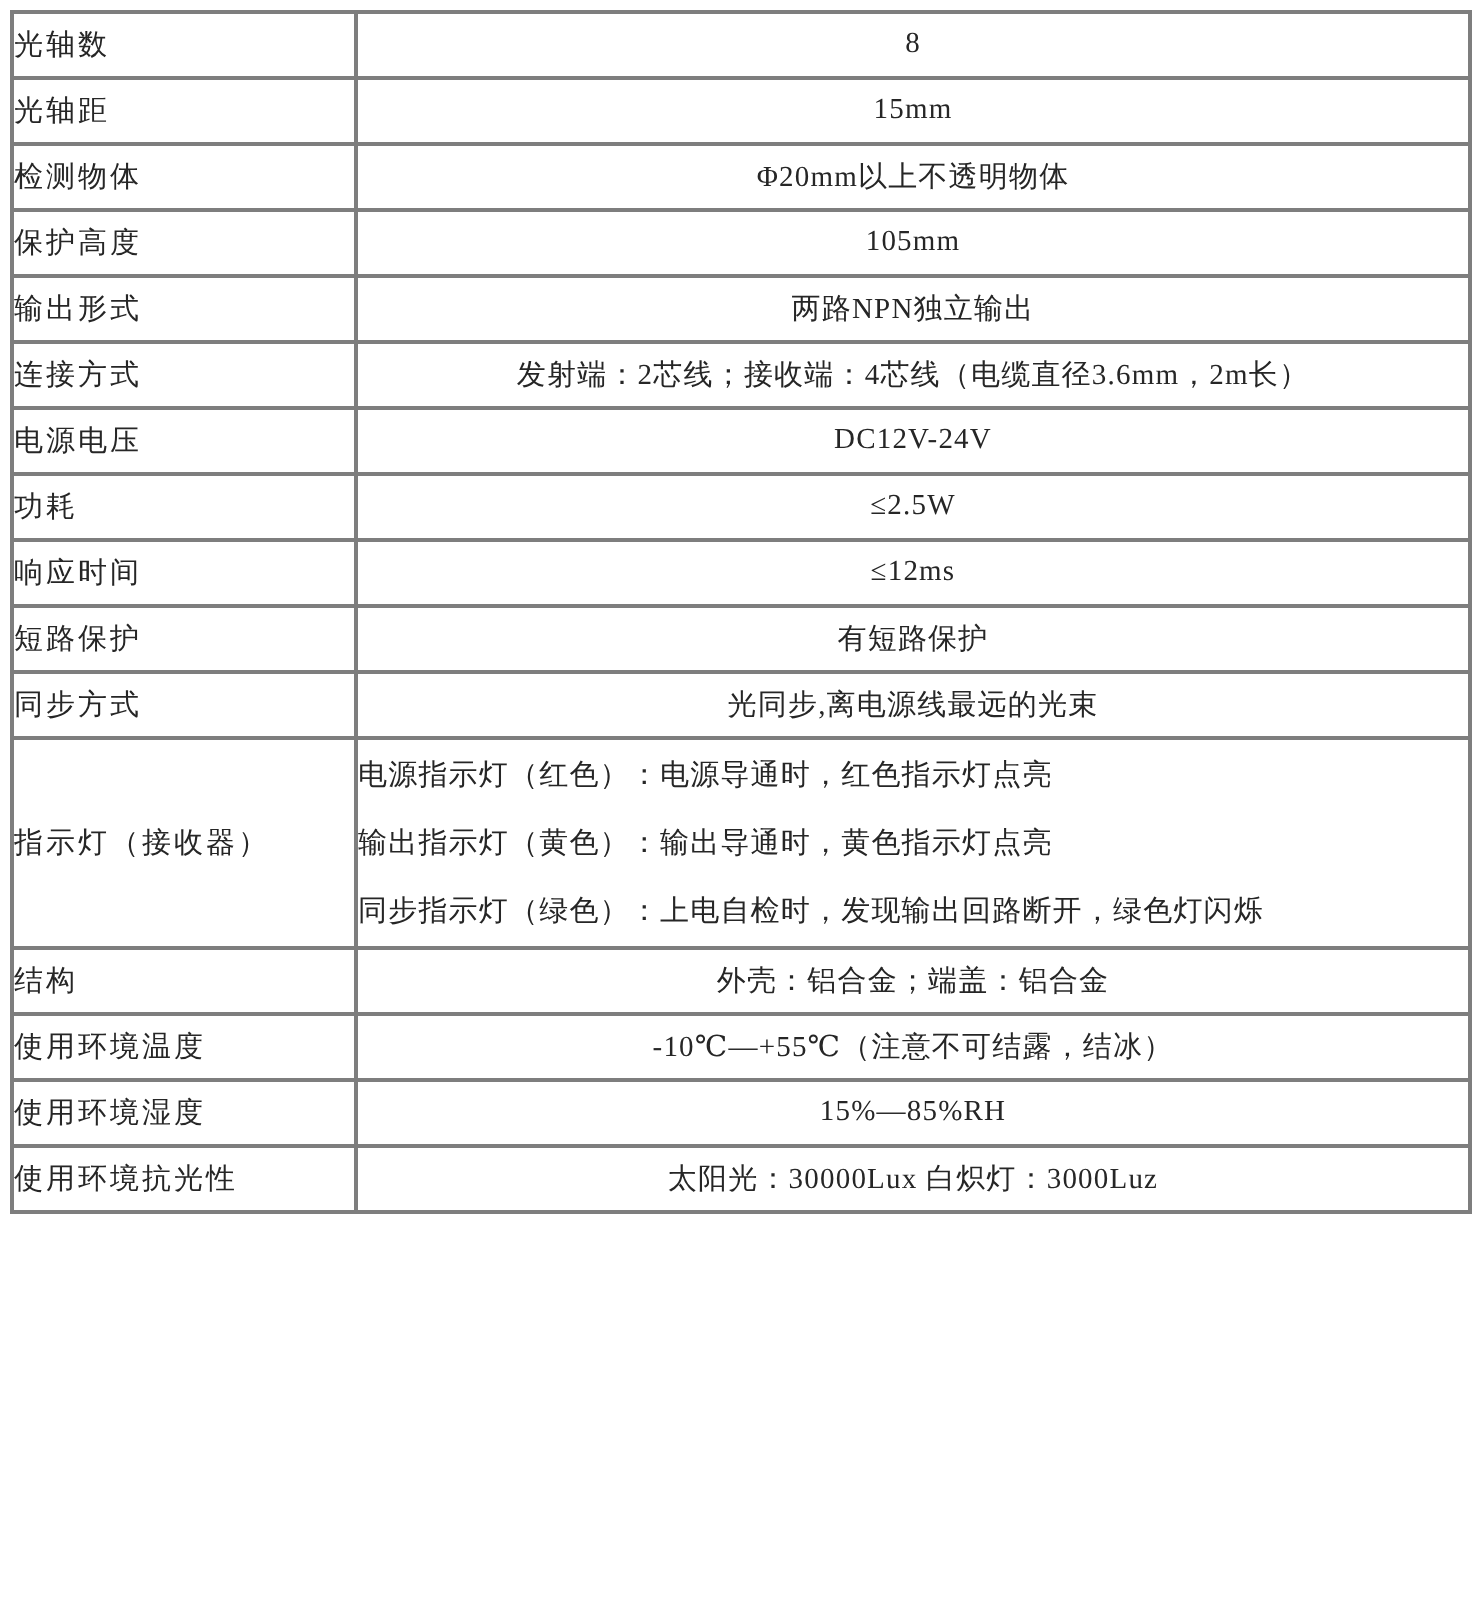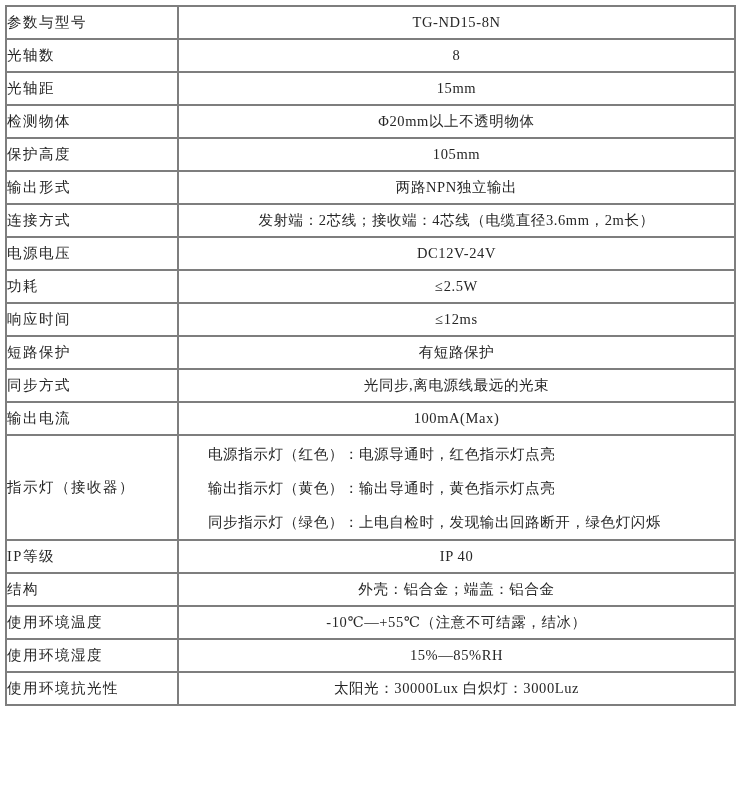--- a/index.html
+++ b/index.html
@@ -40,40 +40,35 @@
   }
   td.v {
     text-align: center;
     letter-spacing: 0.6px;
   }
   tr.tall td {
     height: 103px;
   }
   td.v.multiline {
     text-align: left;
-    padding-left: 29px;
   }
   .vline {
     height: 34px;
     line-height: 34px;
   }
 </style>
 </head>
 <body>
 
 <table class="spec">
   <colgroup>
     <col style="width:172px">
     <col style="width:557px">
   </colgroup>
   <tbody>
-    <tr>
-      <td class="k">参数与型号</td>
-      <td class="v">TG-ND15-8N</td>
-    </tr>
     <tr>
       <td class="k">光轴数</td>
       <td class="v">8</td>
     </tr>
     <tr>
       <td class="k">光轴距</td>
       <td class="v">15mm</td>
     </tr>
     <tr>
       <td class="k">检测物体</td>
@@ -104,35 +99,27 @@
       <td class="v">≤12ms</td>
     </tr>
     <tr>
       <td class="k">短路保护</td>
       <td class="v">有短路保护</td>
     </tr>
     <tr>
       <td class="k">同步方式</td>
       <td class="v">光同步,离电源线最远的光束</td>
     </tr>
-    <tr>
-      <td class="k">输出电流</td>
-      <td class="v">100mA(Max)</td>
-    </tr>
     <tr class="tall">
       <td class="k">指示灯（接收器）</td>
       <td class="v multiline">
         <div class="vline">电源指示灯（红色）：电源导通时，红色指示灯点亮</div>
         <div class="vline">输出指示灯（黄色）：输出导通时，黄色指示灯点亮</div>
         <div class="vline">同步指示灯（绿色）：上电自检时，发现输出回路断开，绿色灯闪烁</div>
       </td>
-    </tr>
-    <tr>
-      <td class="k">IP等级</td>
-      <td class="v">IP 40</td>
     </tr>
     <tr>
       <td class="k">结构</td>
       <td class="v">外壳：铝合金；端盖：铝合金</td>
     </tr>
     <tr>
       <td class="k">使用环境温度</td>
       <td class="v">-10℃—+55℃（注意不可结露，结冰）</td>
     </tr>
     <tr>

